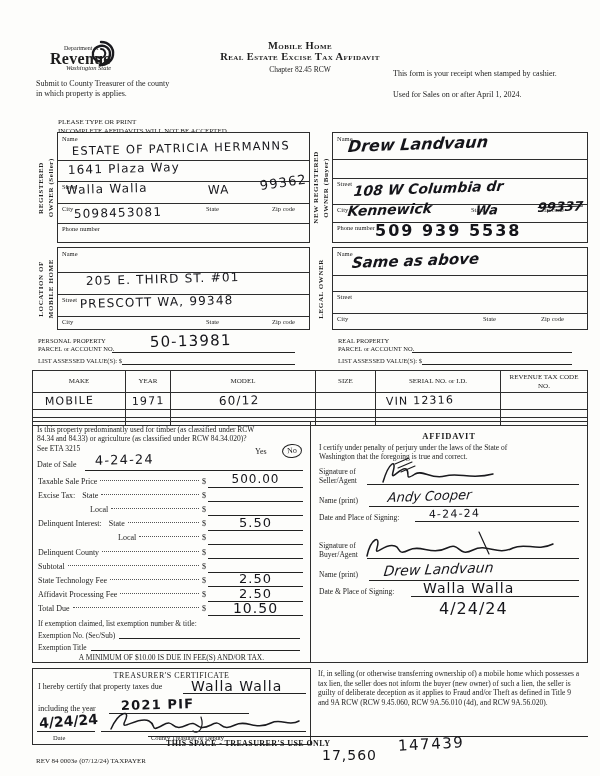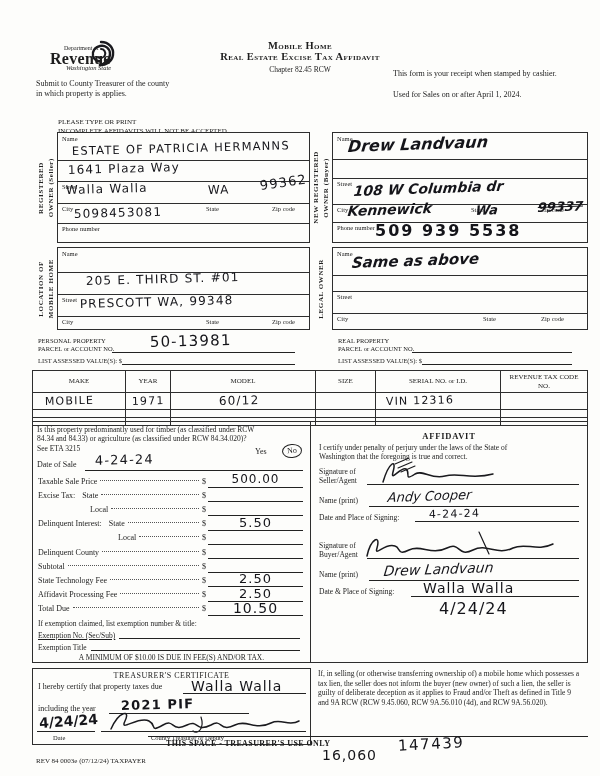--- a/index.html
+++ b/index.html
@@ -295,21 +295,21 @@
       <div class="fee-row">
         <span class="fee-prefix"></span>
           <span>Total Due</span>
           <span class="leader"></span>
           <span class="dollar">$</span>
           <span class="amt"><span class="hw hwp" style="font-size:14px;">10.50</span></span>
       </div>
     </div>
 
     <div class="abs fs75" style="left:5px;top:197px;">If exemption claimed, list exemption number &amp; title:</div>
-    <div class="abs exline" style="left:5px;top:206px;right:8px;text-decoration:underline;">
+    <div class="abs exline" style="left:5px;top:206px;right:8px;">
       <span>Exemption No. (Sec/Sub)</span>
         <span class="exfill"></span>
     </div>
     <div class="abs exline" style="left:5px;top:218px;right:8px;">
       <span>Exemption Title</span>
         <span class="exfill"></span>
     </div>
     <div class="abs fs75 ctr" style="left:0;top:231px;width:277px;">A MINIMUM OF $10.00 IS DUE IN FEE(S) AND/OR TAX.</div>
   </div>
 
@@ -364,17 +364,17 @@
       <path d="M96,10 C100,22 92,28 88,24" style="stroke-width:1.2"></path>
     </svg>
     <div class="uline" style="left:68px;top:62px;width:205px;"></div>
     <span class="lbl" style="left:118px;top:65px;">County Treasurer or Deputy</span>
   </div>
 
   <div class="abs fs75" style="left:318px;top:669px;width:262px;line-height:9.6px;">If, in selling (or otherwise transferring ownership of) a mobile home which possesses a tax lien, the seller does not inform the buyer (new owner) of such a lien, the seller is guilty of deliberate deception as it applies to Fraud and/or Theft as defined in Title 9 and 9A RCW (RCW 9.45.060, RCW 9A.56.010 (4d), and RCW 9A.56.020).</div>
 
   <div class="uline" style="left:148px;top:736px;width:440px;border-bottom-width:1.3px;"></div>
   <div class="abs bold fs8" style="left:166px;top:739px;letter-spacing:.4px;">THIS SPACE - TREASURER'S USE ONLY</div>
-  <span class="hw" style="left:322px;top:747px;font-size:14px;letter-spacing:1px;">16,060</span>
+  <span class="hw" style="left:322px;top:747px;font-size:14px;letter-spacing:1px;">17,560</span>
   <span class="hw" style="left:398px;top:735px;font-size:15px;letter-spacing:1.5px;transform:rotate(-3deg);">147439</span>
   <div class="abs fs7" style="left:36px;top:757px;">REV 84 0003e (07/12/24) TAXPAYER</div>
 
 </div>
 
 </body></html>

